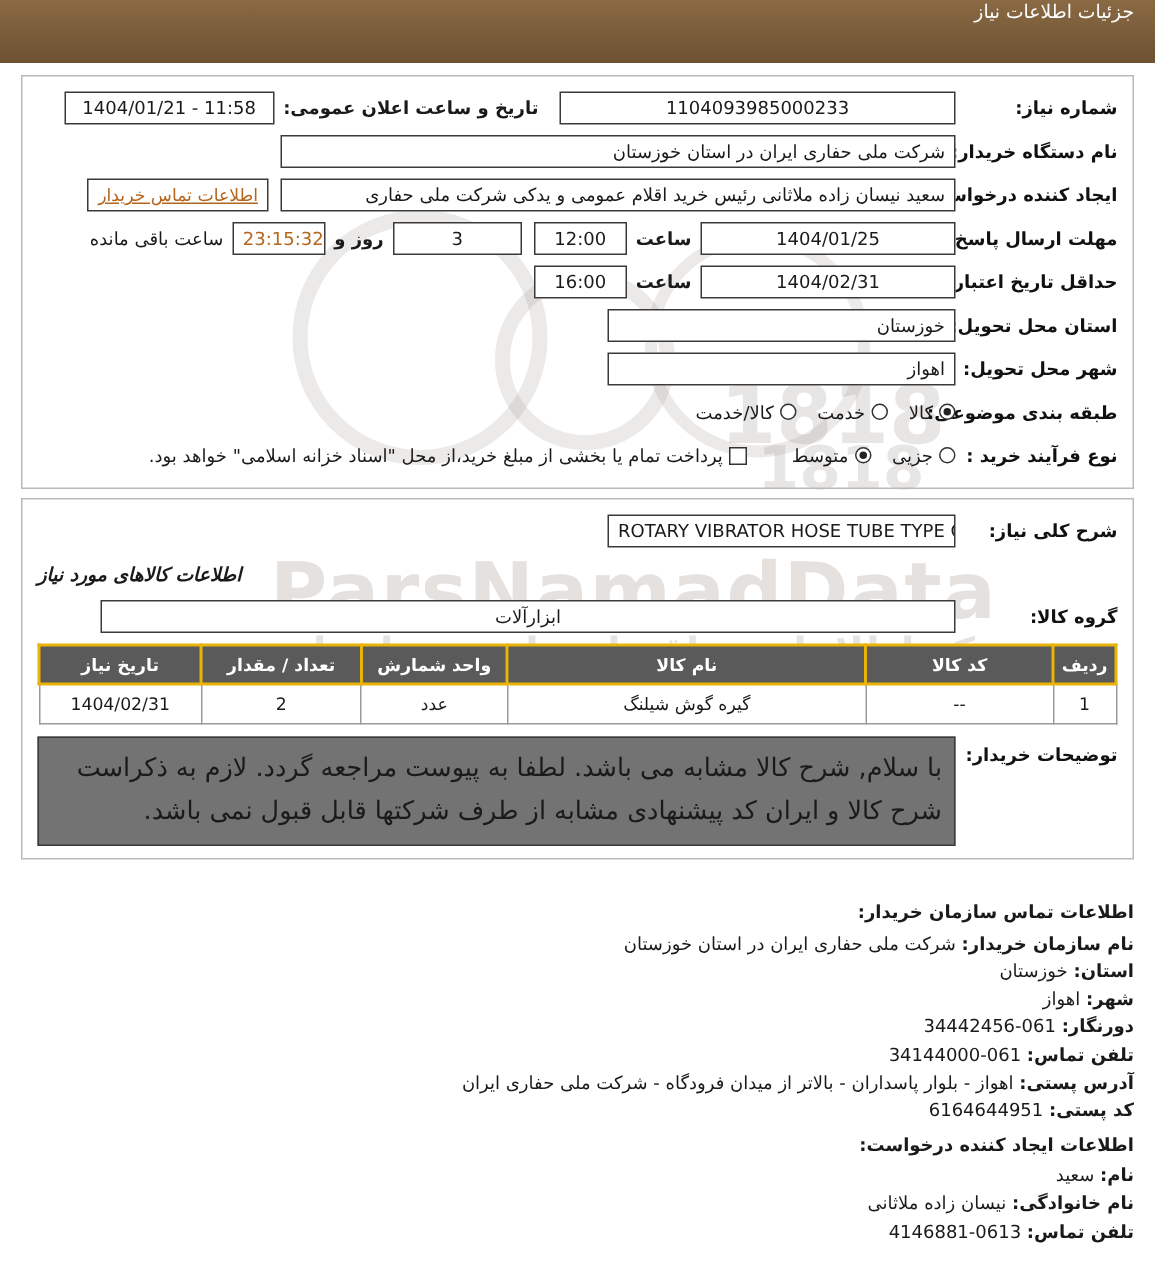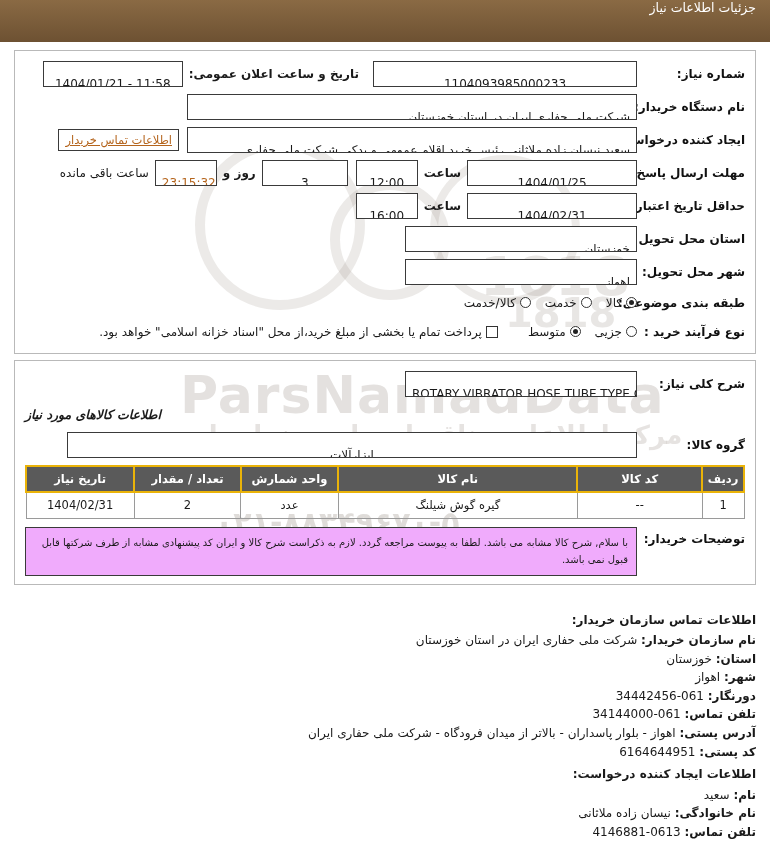--- a/index.html
+++ b/index.html
@@ -99,21 +99,21 @@
     white-space: nowrap;
     text-align: right;
   }
   .lbl.w1 { width: 108px; }
   .lbl.w2 { width: 108px; }
   .box {
     border: 1px solid #3a3a3a;
     background: #fff;
     height: 22px;
     line-height: 20px;
-    padding: 12px 6px;
+    padding: 0 6px;
     font-size: 12px;
     overflow: hidden;
     white-space: nowrap;
     text-align: center;
   }
   .box.right { text-align: right; }
   .box.ltr { direction: ltr; }
   .sep { width: 8px; }
   .inline-lbl {
     font-weight: bold;
@@ -199,23 +199,23 @@
     margin-top: 8px;
   }
   .notes .lbl {
     width: 108px;
     padding-top: 4px;
     line-height: 1.45;
   }
   .notes .note-box {
     flex: 1;
     border: 1px solid #3a3a3a;
-    background: #f0abfc;
+    background: #737373;
     padding: 6px 8px;
-    font-size: 10px;
+    font-size: 17px;
     line-height: 1.75;
     text-align: right;
   }
 
   
   .contact {
     position: relative;
     z-index: 2;
     padding: 10px 14px 0 14px;
     text-align: right;

